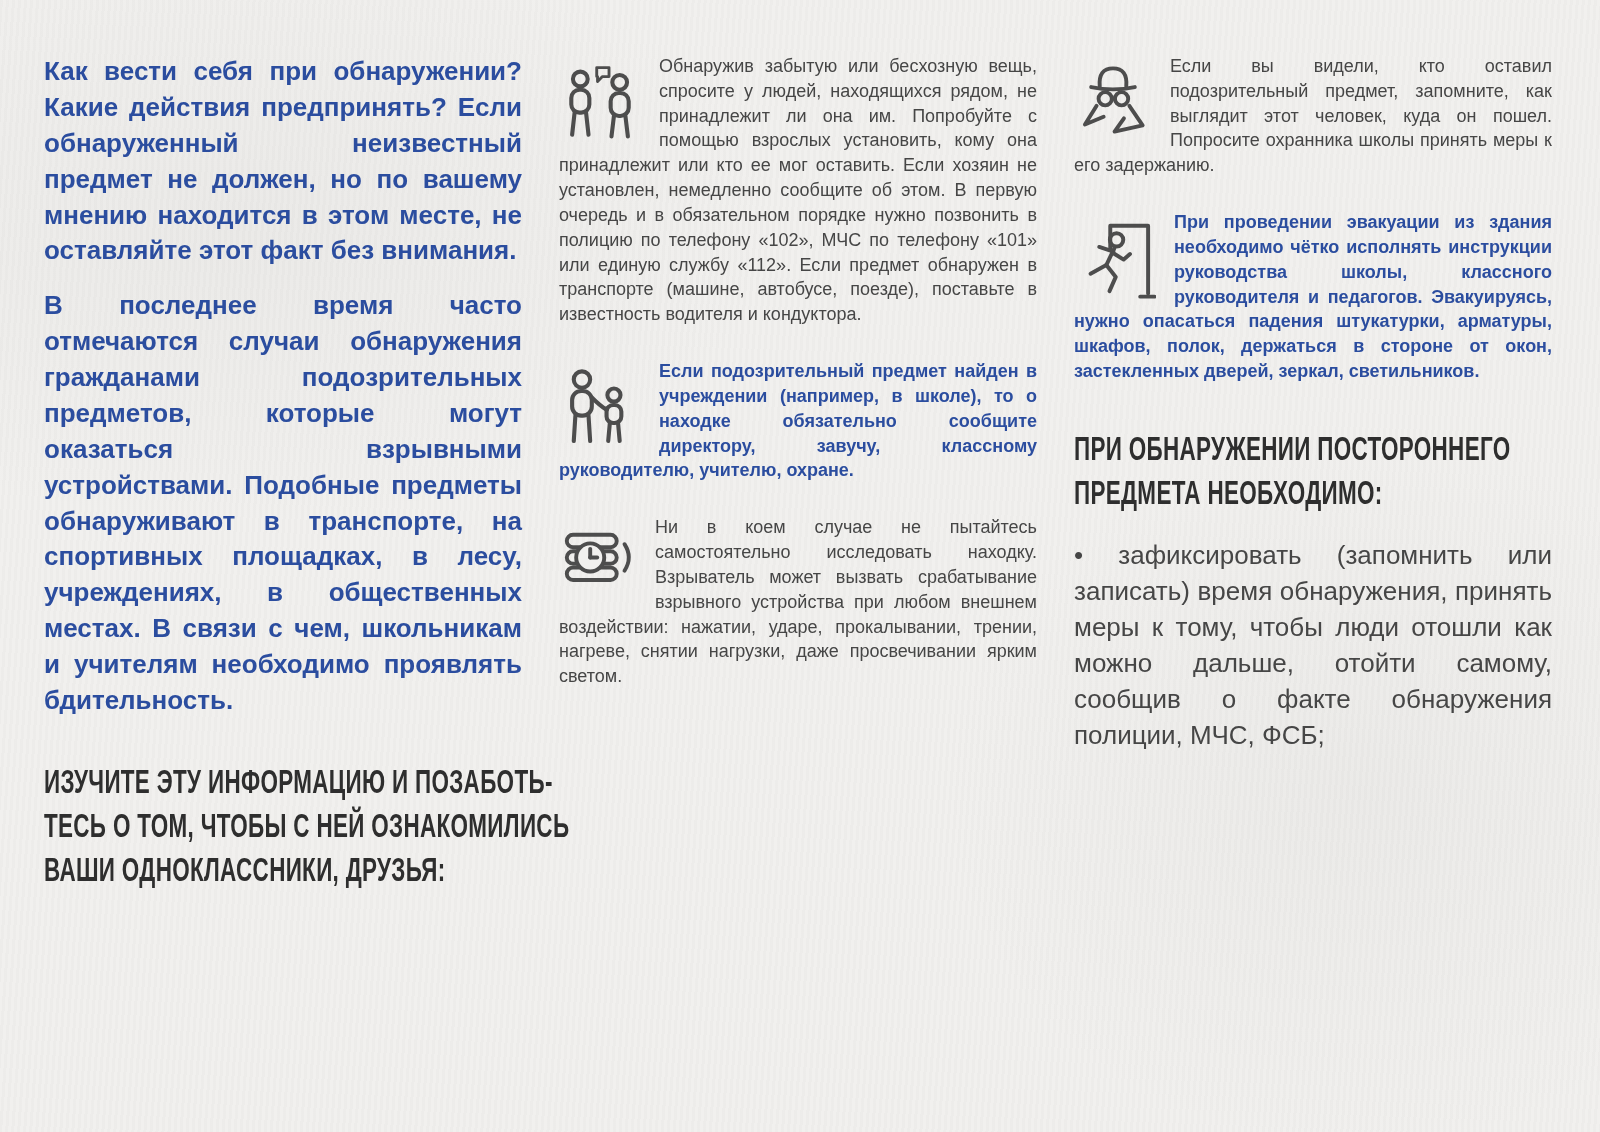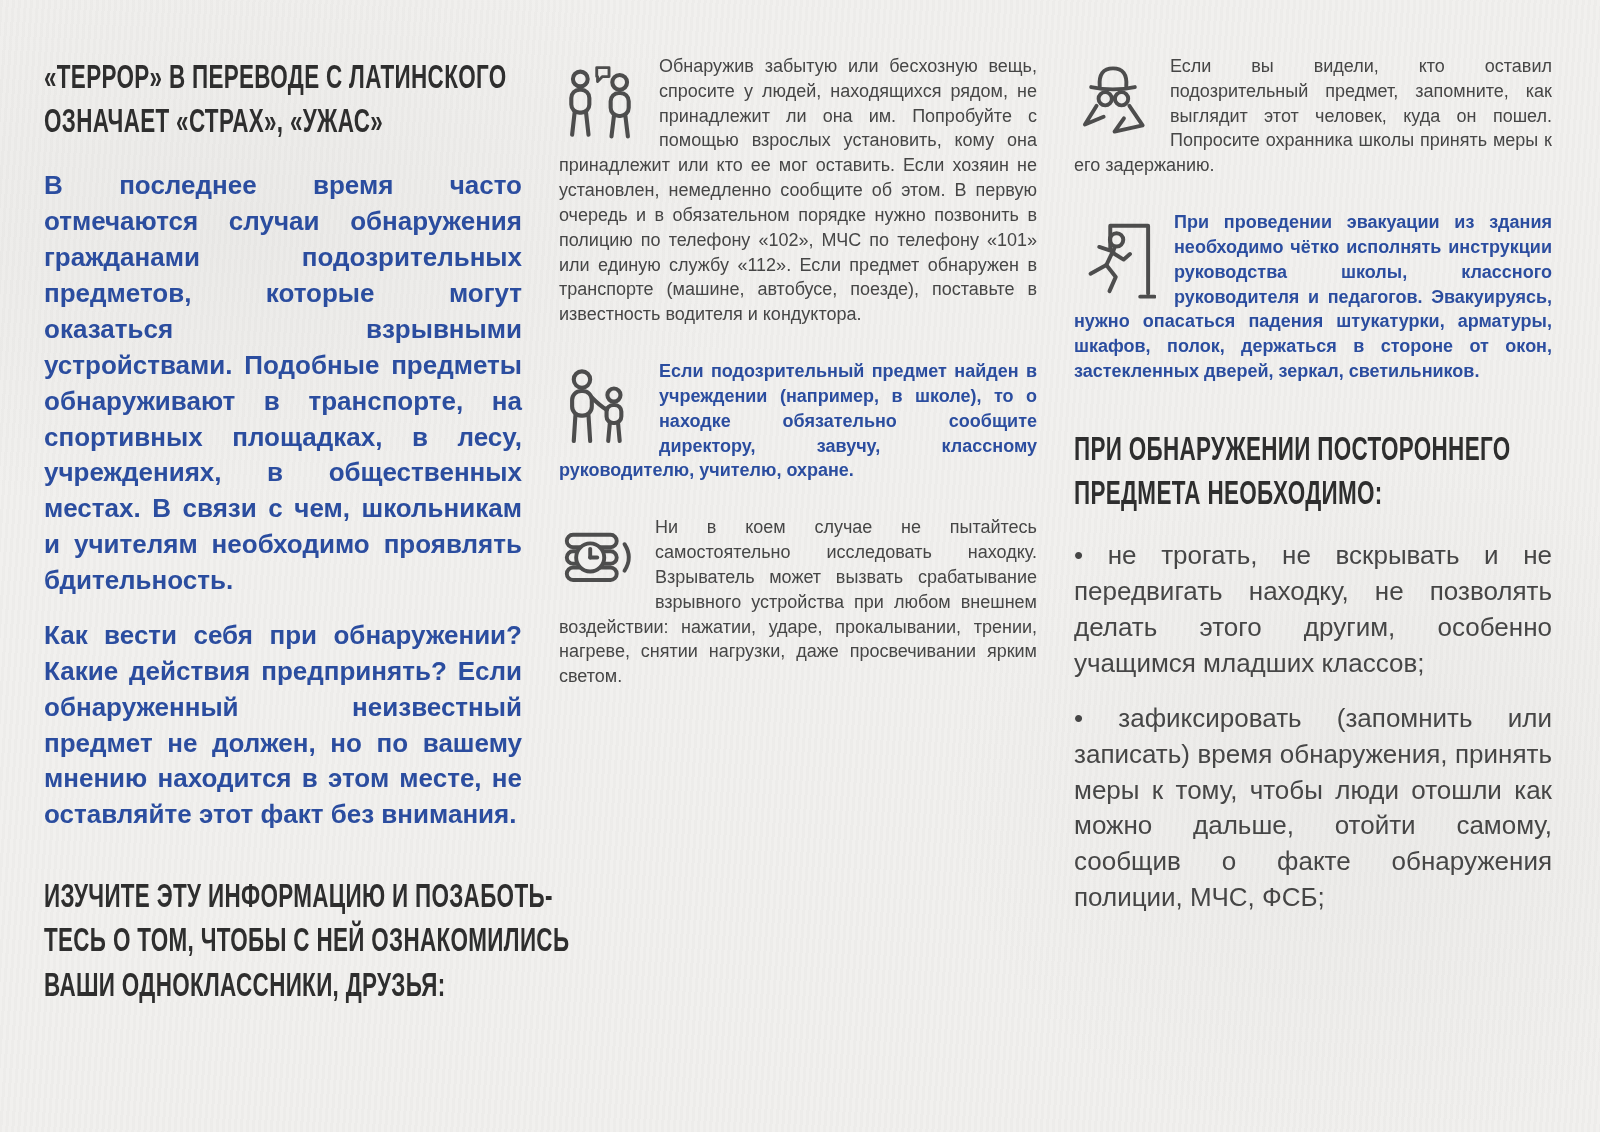--- a/index.html
+++ b/index.html
@@ -54,26 +54,22 @@
   }
   .bullets li::before{content:"•\00a0 ";color:#464646;}
   .clearfix::after{content:"";display:block;clear:both;}
 </style>
 </head>
 <body>
 
 <div class="page">
 
   <div class="col">
-    <h1 class="h-display h1">
-      <span class="scale">«ТЕРРОР» В ПЕРЕВОДЕ С ЛАТИНСКОГО
-ОЗНАЧАЕТ «СТРАХ», «УЖАС»</span>
-    </h1>
+    <p class="lead">Как вести себя при обнаружении? Какие действия предпринять? Если обнаруженный неизвестный предмет не должен, но по вашему мнению находится в этом месте, не оставляйте этот факт без внимания.</p>
     <p class="lead">В последнее время часто отмечаются случаи обнаружения гражданами подозрительных предметов, которые могут оказаться взрывными устройствами. Подобные предметы обнаруживают в транспорте, на спортивных площадках, в лесу, учреждениях, в общественных местах. В связи с чем, школьникам и учителям необходимо проявлять бдительность.</p>
-    <p class="lead">Как вести себя при обнаружении? Какие действия предпринять? Если обнаруженный неизвестный предмет не должен, но по вашему мнению находится в этом месте, не оставляйте этот факт без внимания.</p>
     <h2 class="h-display h2">
       <span class="scale">ИЗУЧИТЕ ЭТУ ИНФОРМАЦИЮ И ПОЗАБОТЬ-
 ТЕСЬ О ТОМ, ЧТОБЫ С НЕЙ ОЗНАКОМИЛИСЬ
 ВАШИ ОДНОКЛАССНИКИ, ДРУЗЬЯ:</span>
     </h2>
 
   </div>
 
   <div class="col">
     <div class="clearfix">
@@ -154,19 +150,18 @@
           <path d="M41 62 L53 77 L45 95"></path>
         </svg>
       </span>
       <p class="body-p blue-bold">При проведении эвакуации из здания необходимо чётко исполнять инструкции руководства школы, классного руководителя и педагогов. Эвакуируясь, нужно опасаться падения штукатурки, арматуры, шкафов, полок, держаться в стороне от окон, застекленных дверей, зеркал, светильников.</p>
     </div>
     <h2 class="h-display h3">
       <span class="scale">ПРИ ОБНАРУЖЕНИИ ПОСТОРОННЕГО
 ПРЕДМЕТА НЕОБХОДИМО:</span>
     </h2>
     <ul class="bullets">
-      <li>не трогать, не вскрывать и не передвигать находку, не позволять делать этого другим, особенно учащимся младших классов;</li>
       <li>зафиксировать (запомнить или записать) время обнаружения, принять меры к тому, чтобы люди отошли как можно дальше, отойти самому, сообщив о факте обнаружения полиции, МЧС, ФСБ;</li>
 
     </ul>
   </div>
 
 </div>
 
 </body></html>

